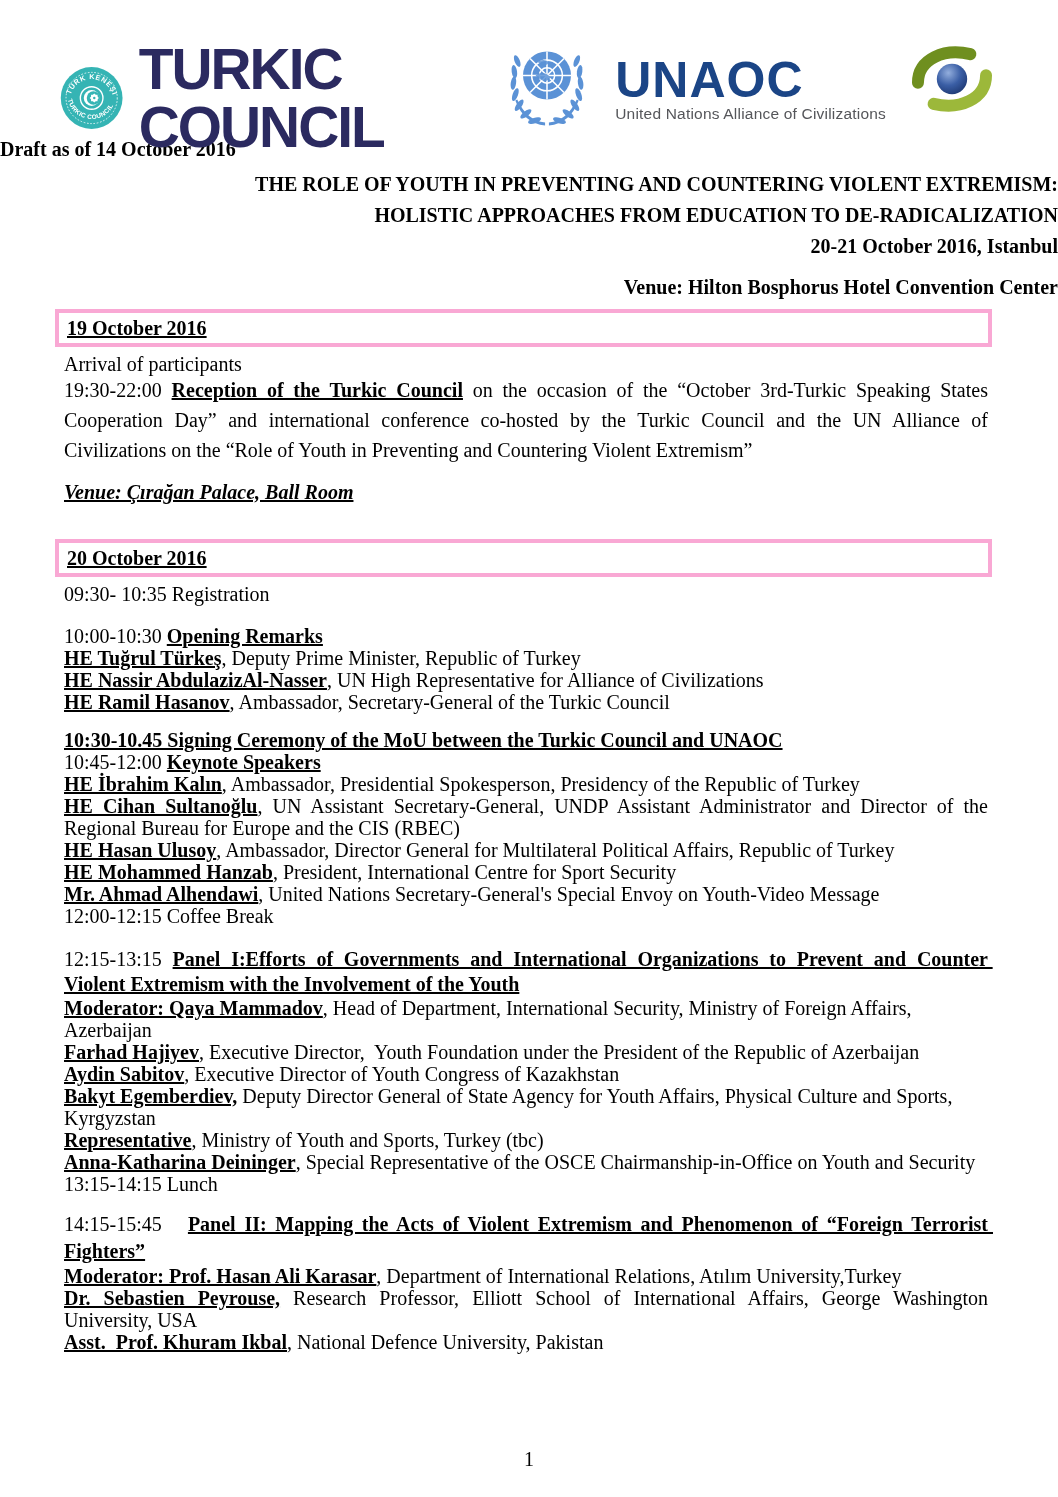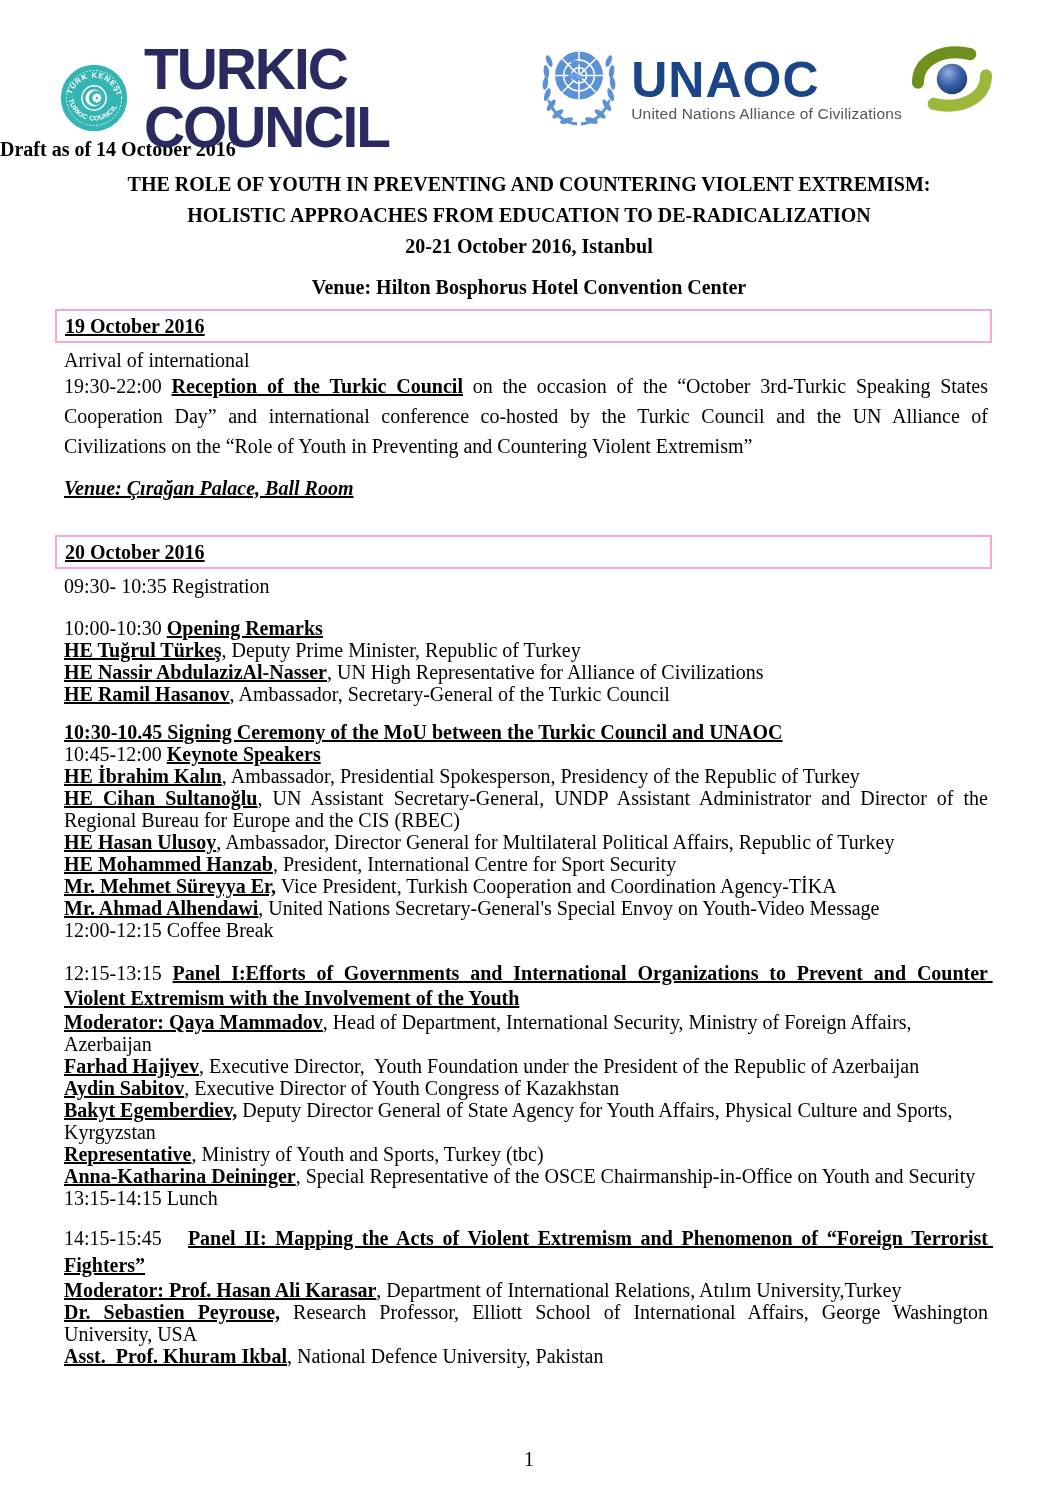--- a/index.html
+++ b/index.html
@@ -15,42 +15,42 @@
   .header{
     display:flex;justify-content:space-between;align-items:flex-start;
     margin:40px 60px 0 60px;height:94px;
   }
   .turkic-logo{display:flex;align-items:center;gap:12px;}
   .turkic-wordmark{
     font-family:"Liberation Sans","DejaVu Sans",sans-serif;
     font-weight:bold;font-size:58px;letter-spacing:-2px;color:#2b2a60;
     transform:scaleX(.98);line-height:1;
   }
-  .unaoc-logo{display:flex;align-items:flex-start;gap:4px;margin-top:2px;}
+  .unaoc-logo{display:flex;align-items:flex-start;gap:20px;margin-top:2px;}
   .unaoc-text{display:flex;flex-direction:column;margin-top:14px;}
   .unaoc-word{
     font-family:"Liberation Sans","DejaVu Sans",sans-serif;
     font-weight:bold;font-size:50px;line-height:48px;letter-spacing:1px;color:#1b4586;
   }
   .unaoc-sub{
     font-family:"Liberation Sans","DejaVu Sans",sans-serif;
     font-size:15.5px;color:#55565a;letter-spacing:.2px;margin-top:1px;white-space:nowrap;
   }
   .draft-note{
     margin:4px 102px 0 0;
     font-weight:bold;font-size:20px;
   }
   
-  .title-block{margin-top:8px;text-align:center;}
+  .title-block{margin-top:8px;text-align:right;}
   .title-line{font-weight:bold;font-size:20px;line-height:31px;}
   .venue-line{font-weight:bold;font-size:20px;line-height:23px;margin-top:14px;}
   
   .content{margin:10px 70px 0 64px;}
   .daybox{
-    border:2px solid #f9a8d4;
+    border:4px solid #f9a8d4;
     height:30px;display:flex;align-items:center;
     padding-left:8px;margin-left:-9px;margin-right:-4px;
   }
   .daybox .label{font-size:20px;font-weight:bold;text-decoration:underline;}
   .para{font-size:20px;line-height:22px;white-space:pre-wrap;}
   .para.wide{text-align:justify;line-height:30px;}
   .para.justify{text-align:justify;}
   .para.panel{line-height:25px;}
   .para.panel2{line-height:27px;font-family:Liberation Serif, serif;}
   .b{font-weight:bold;text-decoration:underline;}
@@ -147,38 +147,37 @@
     <div class="title-line">THE ROLE OF YOUTH IN PREVENTING AND COUNTERING VIOLENT EXTREMISM:</div>
     <div class="title-line">HOLISTIC APPROACHES FROM EDUCATION TO DE-RADICALIZATION</div>
     <div class="title-line">20-21 October 2016, Istanbul</div>
     <div class="venue-line">Venue: Hilton Bosphorus Hotel Convention Center</div>
   </div>
 
   <div class="content">
       <div class="daybox">
         <span class="label">19 October 2016</span>
       </div>
-      <div class="para mt6"><span>Arrival of international</span></div>
+      <div class="para mt6"><span>Arrival of participants</span></div>
       <div class="para wide"><span>19:30-22:00 </span><span class="b">Reception of the Turkic Council</span><span> on the occasion of the “October 3rd-Turkic Speaking States Cooperation Day” and international conference co-hosted by the Turkic Council and the UN Alliance of Civilizations on the “Role of Youth in Preventing and Countering Violent Extremism”</span></div>
       <div class="para mt16"><span class="b i">Venue: Çırağan Palace, Ball Room</span></div>
       <div class="daybox mt36">
         <span class="label">20 October 2016</span>
       </div>
       <div class="para mt6"><span>09:30- 10:35 Registration</span></div>
       <div class="para mt20"><span>10:00-10:30 </span><span class="b u">Opening Remarks</span></div>
       <div class="para mt28"><span class="b">HE Tuğrul Türkeş</span><span>, Deputy Prime Minister, Republic of Turkey</span></div>
       <div class="para"><span class="b">HE Nassir AbdulazizAl-Nasser</span><span>, UN High Representative for Alliance of Civilizations</span></div>
       <div class="para"><span class="b">HE Ramil Hasanov</span><span>, Ambassador, Secretary-General of the Turkic Council</span></div>
       <div class="para mt16"><span class="b">10:30-10.45 Signing Ceremony of the MoU between the Turkic Council and UNAOC</span></div>
       <div class="para mt28"><span>10:45-12:00 </span><span class="b u">Keynote Speakers</span></div>
       <div class="para"><span class="b">HE İbrahim Kalın</span><span>, Ambassador, Presidential Spokesperson, Presidency of the Republic of Turkey</span></div>
       <div class="para justify"><span class="b">HE Cihan Sultanoğlu</span><span>, UN Assistant Secretary-General, UNDP Assistant Administrator and Director of the Regional Bureau for Europe and the CIS (RBEC)</span></div>
       <div class="para"><span class="b">HE Hasan Ulusoy</span><span>, Ambassador, Director General for Multilateral Political Affairs, Republic of Turkey</span></div>
       <div class="para"><span class="b">HE Mohammed Hanzab</span><span>, President, International Centre for Sport Security</span></div>
-      <div class="para"><span class="b">Mr. Mehmet Süreyya Er,</span><span> Vice President, Turkish Cooperation and Coordination Agency-TİKA</span></div>
       <div class="para"><span class="b">Mr. Ahmad Alhendawi</span><span>, United Nations Secretary-General's Special Envoy on Youth-Video Message</span></div>
       <div class="para"><span>12:00-12:15 Coffee Break</span></div>
       <div class="para mt20 justify panel"><span>12:15-13:15 </span><span class="b u">Panel I:Efforts of Governments and International Organizations to Prevent and Counter Violent Extremism with the Involvement of the Youth</span></div>
       <div class="para"><span class="b">Moderator: Qaya Mammadov</span><span>, Head of Department, International Security, Ministry of Foreign Affairs, Azerbaijan</span></div>
       <div class="para"><span class="b">Farhad Hajiyev</span><span>, Executive Director,  Youth Foundation under the President of the Republic of Azerbaijan</span></div>
       <div class="para"><span class="b">Aydin Sabitov</span><span>, Executive Director of Youth Congress of Kazakhstan</span></div>
       <div class="para"><span class="b">Bakyt Egemberdiev,</span><span> Deputy Director General of State Agency for Youth Affairs, Physical Culture and Sports, Kyrgyzstan</span></div>
       <div class="para"><span class="b">Representative</span><span>, Ministry of Youth and Sports, Turkey (tbc)</span></div>
       <div class="para"><span class="b">Anna-Katharina Deininger</span><span>, Special Representative of the OSCE Chairmanship-in-Office on Youth and Security</span></div>
       <div class="para"><span>13:15-14:15 Lunch</span></div>

